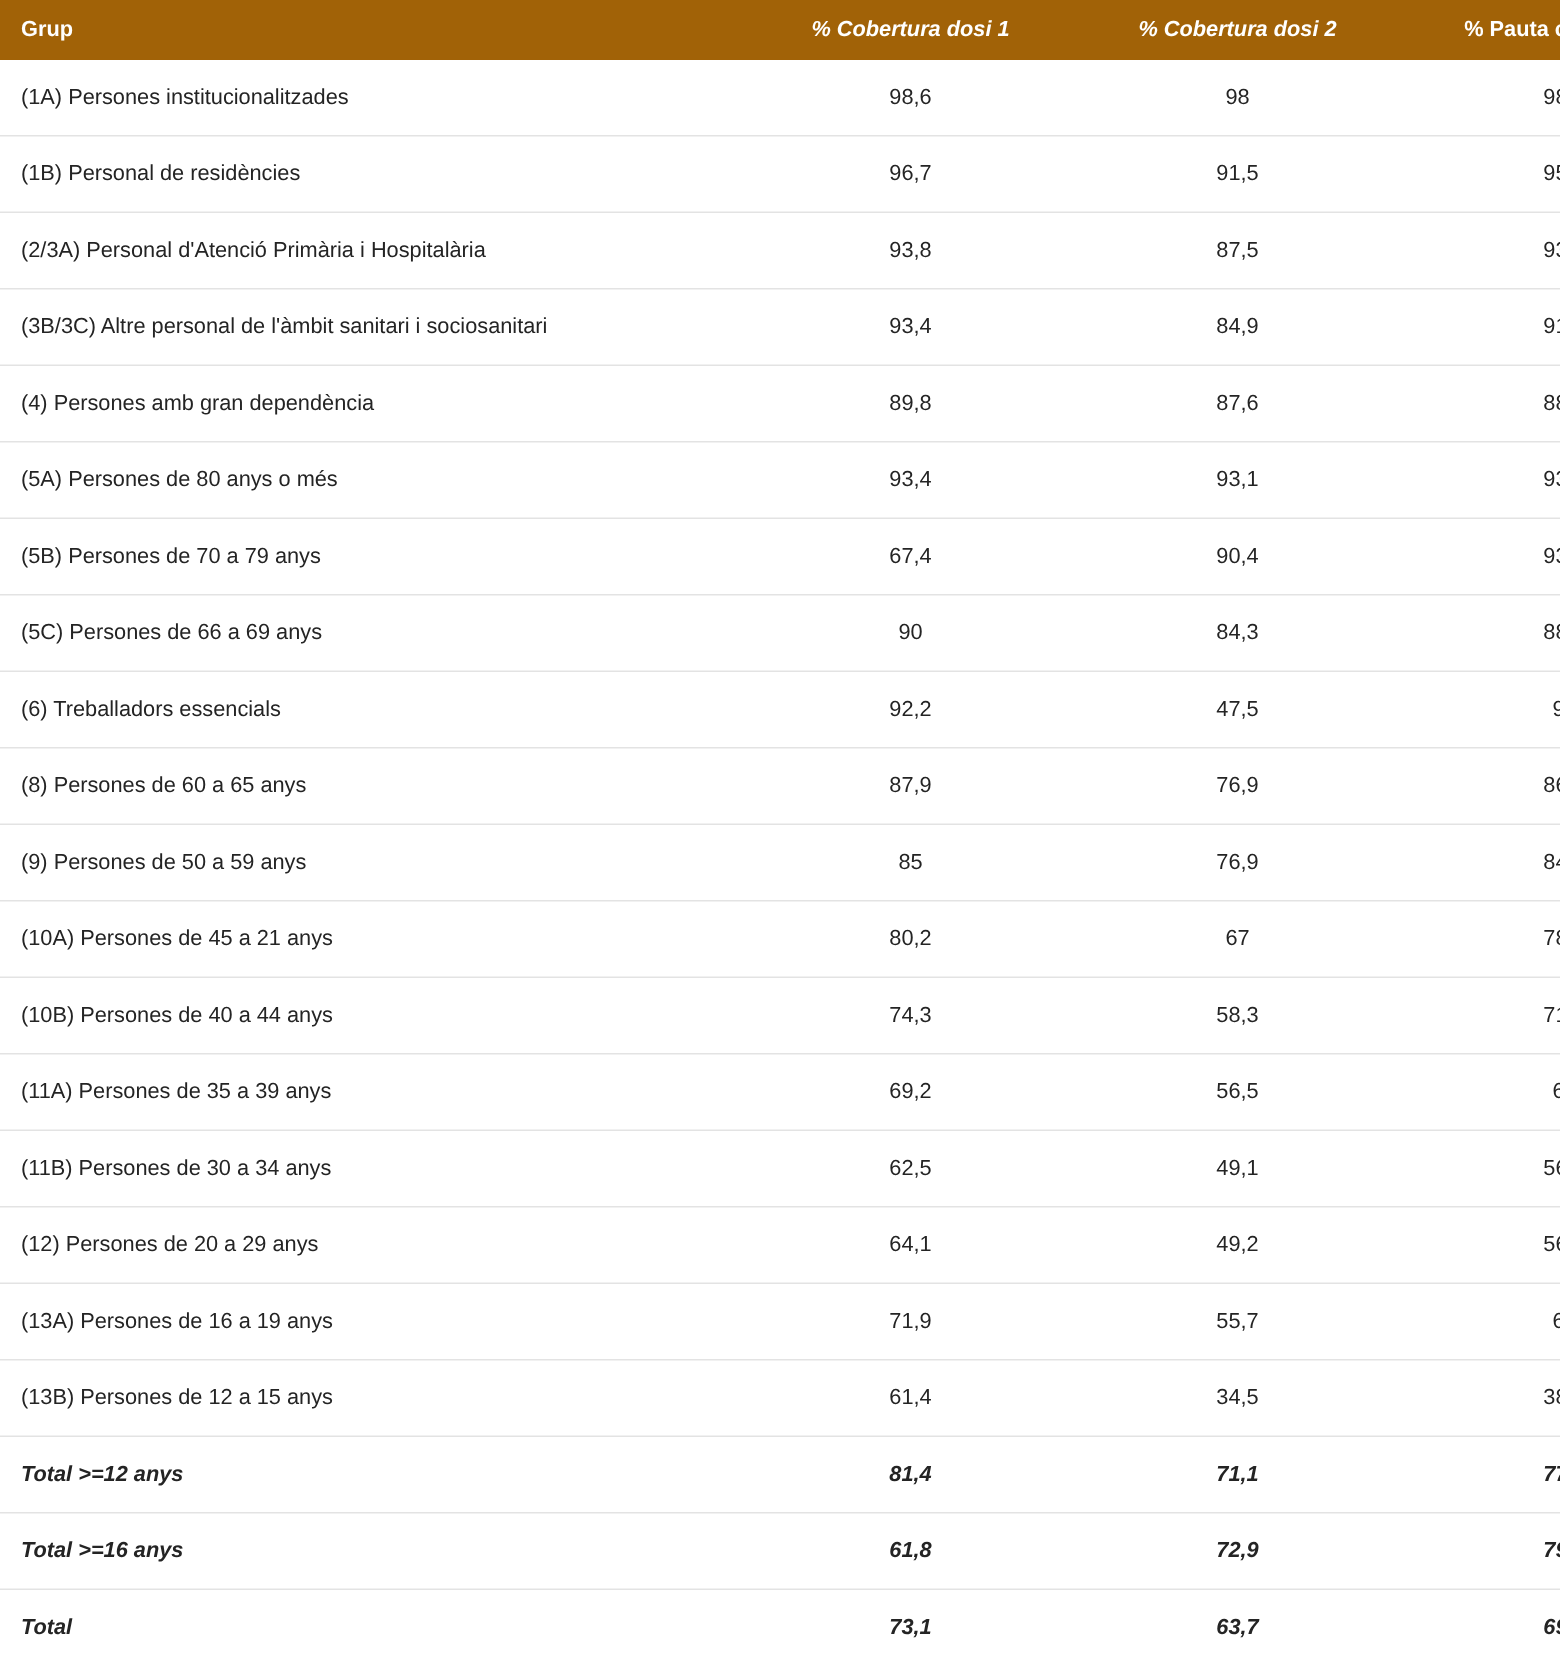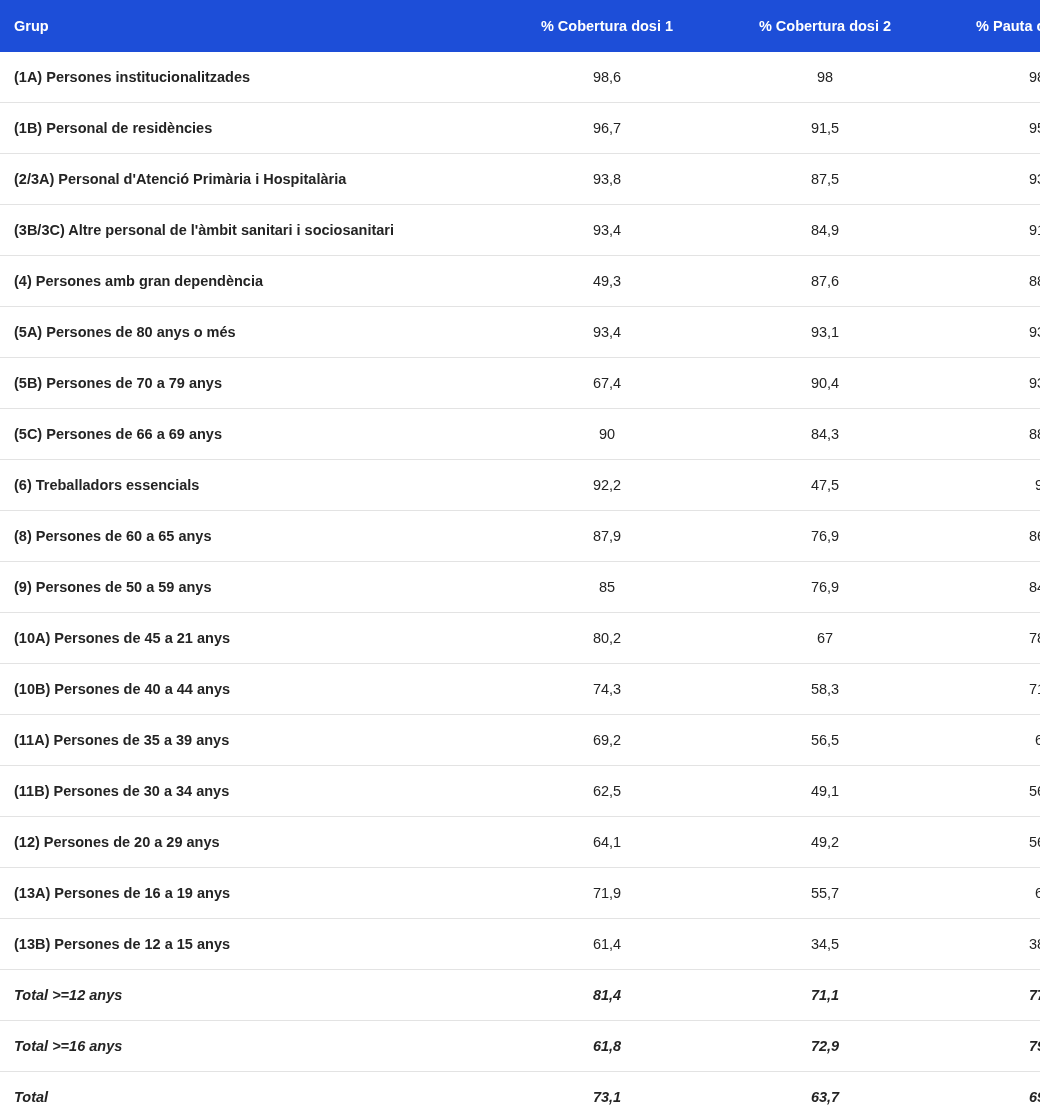--- a/index.html
+++ b/index.html
@@ -17,53 +17,53 @@
   .table-wrap {
     width: 1040px;
     box-sizing: border-box;
   }
   table.vax-table {
     width: 1040px;
     border-collapse: collapse;
     table-layout: fixed;
   }
   table.vax-table thead th {
-    background: #1d4ed8;
+    background: #a16207;
     color: #ffffff;
     font-size: 14.5px;
     font-weight: bold;
-    height: 52px;
+    height: 40px;
     padding: 0 14px;
     vertical-align: middle;
     white-space: nowrap;
   }
   th.col-group {
     text-align: left;
     width: 470px;
   }
   th.col-num {
     width: 190px;
+    font-style: italic;
   }
   th.col-num-last {
     text-align: center;
     width: 190px;
   }
   table.vax-table tbody td {
     font-size: 14.5px;
     height: 50px;
     padding: 0 14px;
     vertical-align: middle;
     border-bottom: 1px solid #e3e3e3;
     background: #ffffff;
     color: #242424;
   }
   td.label {
     text-align: left;
     white-space: nowrap;
-    font-weight: bold;
   }
   td.value {
     text-align: center;
   }
   tr.total-row td {
     background: #c9c9c9;
     border-bottom: 1px solid #bdbdbd;
     font-weight: bold;
     font-style: italic;
   }
@@ -104,21 +104,21 @@
           <td class="value">93,2</td>
         </tr>
         <tr>
           <td class="label">(3B/3C) Altre personal de l'àmbit sanitari i sociosanitari</td>
           <td class="value">93,4</td>
           <td class="value">84,9</td>
           <td class="value">91,8</td>
         </tr>
         <tr>
           <td class="label">(4) Persones amb gran dependència</td>
-          <td class="value">49,3</td>
+          <td class="value">89,8</td>
           <td class="value">87,6</td>
           <td class="value">88,4</td>
         </tr>
         <tr>
           <td class="label">(5A) Persones de 80 anys o més</td>
           <td class="value">93,4</td>
           <td class="value">93,1</td>
           <td class="value">93,2</td>
         </tr>
         <tr>

